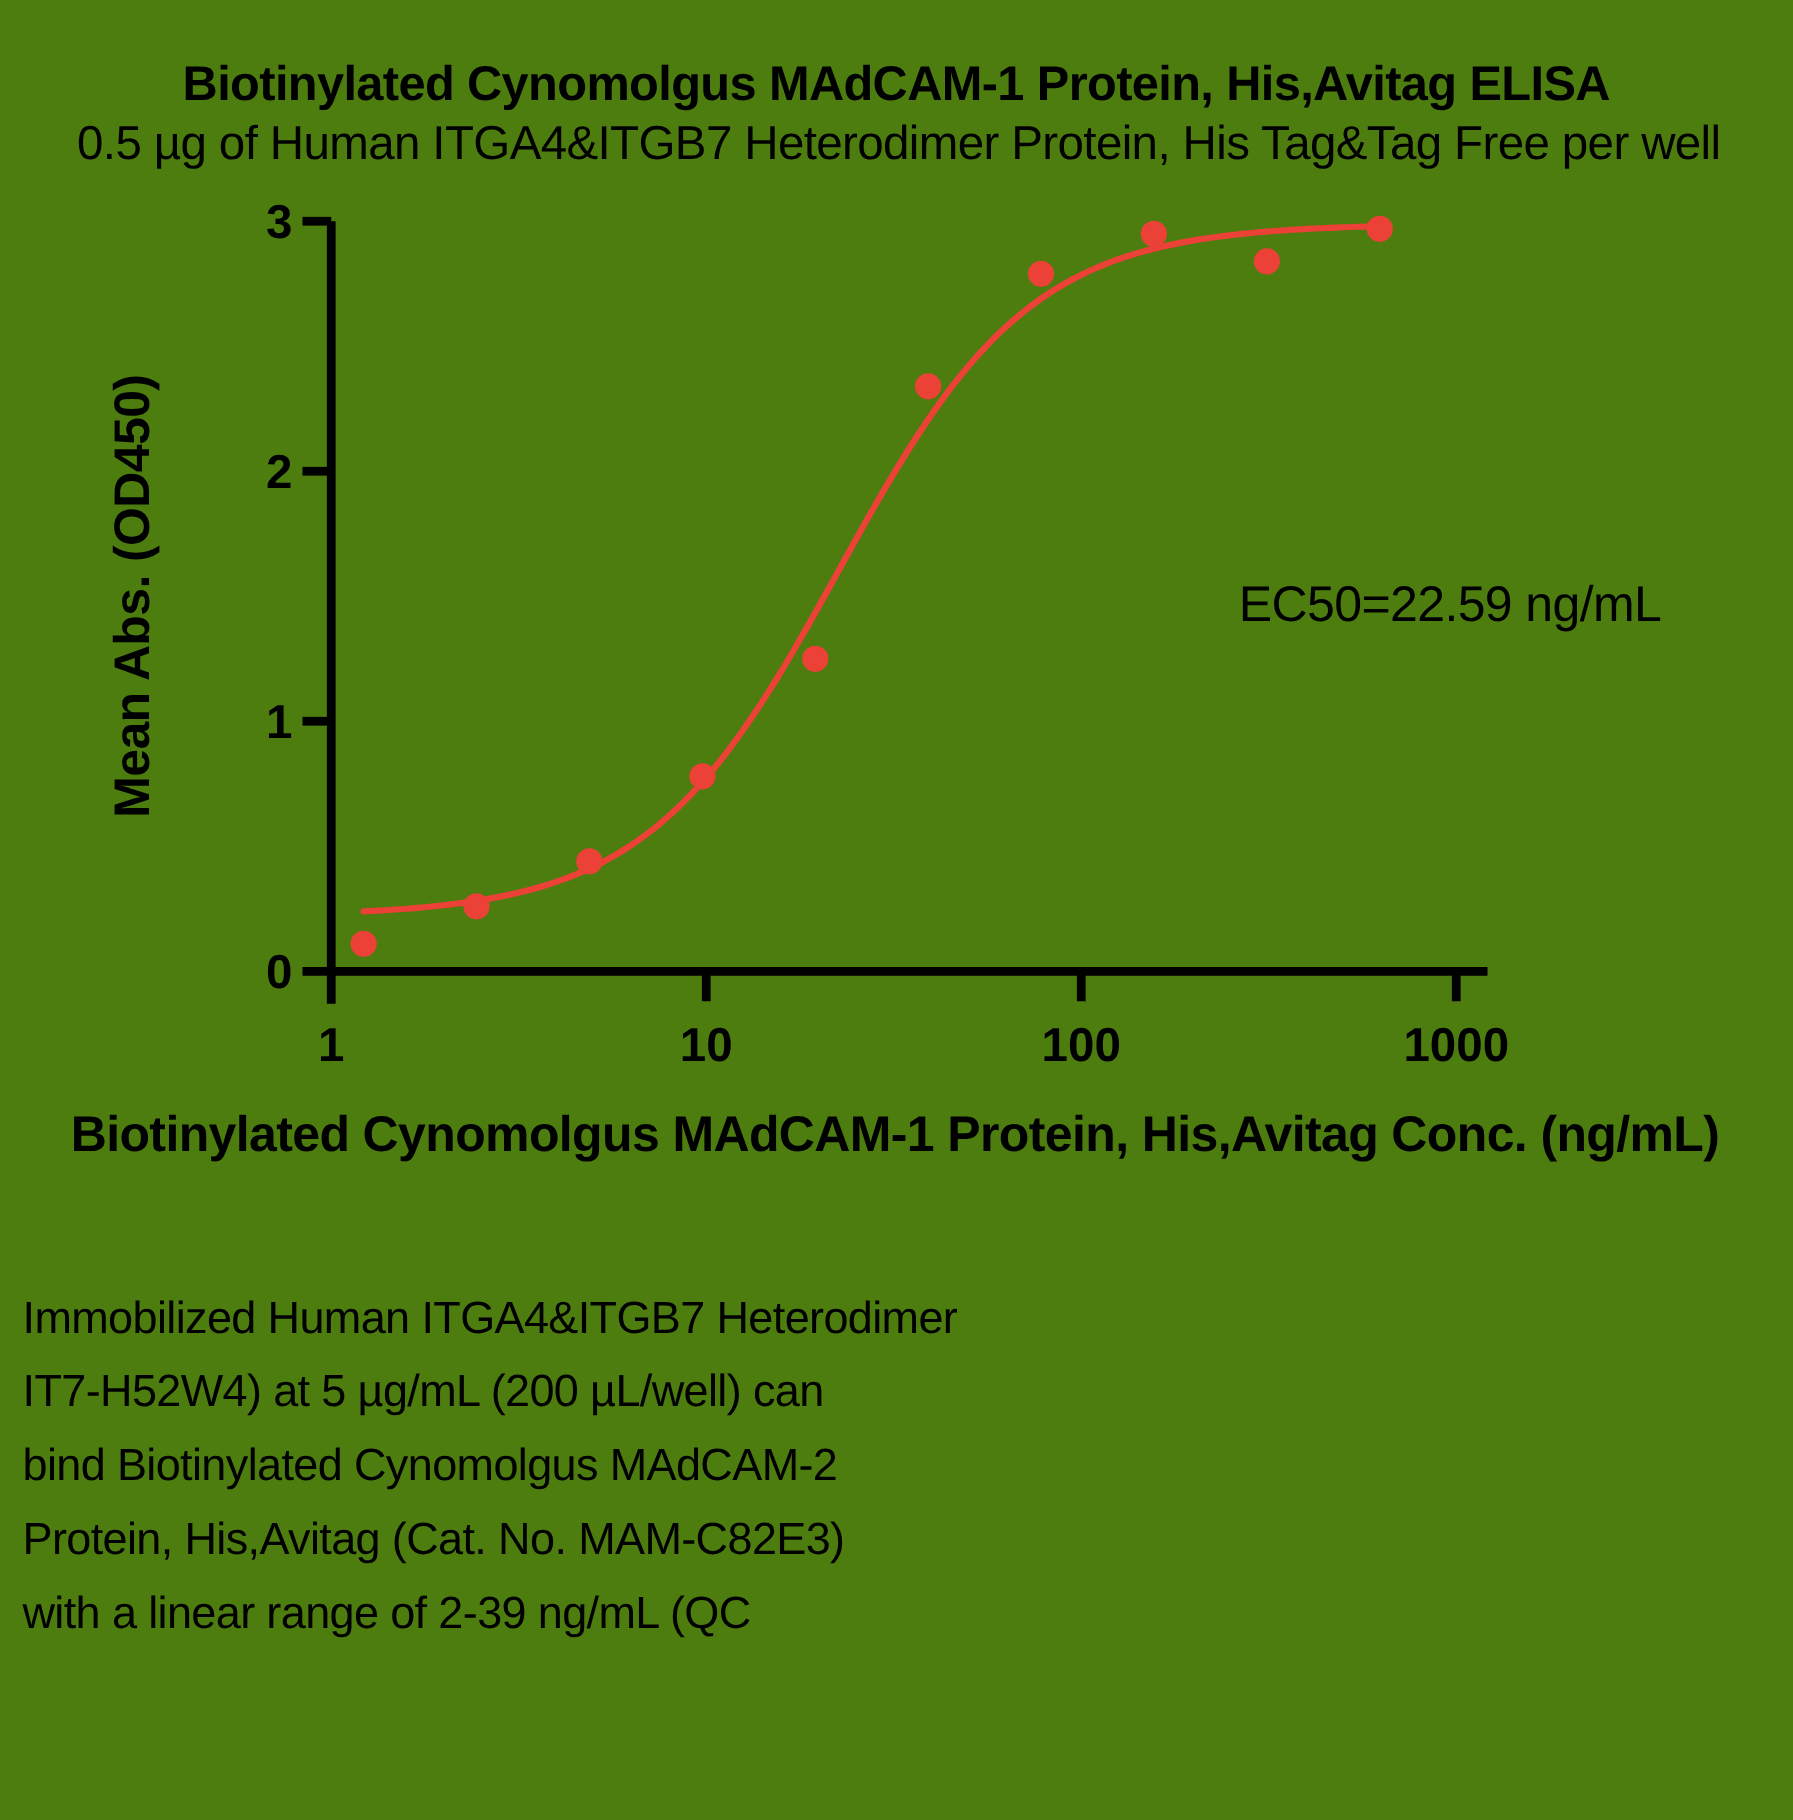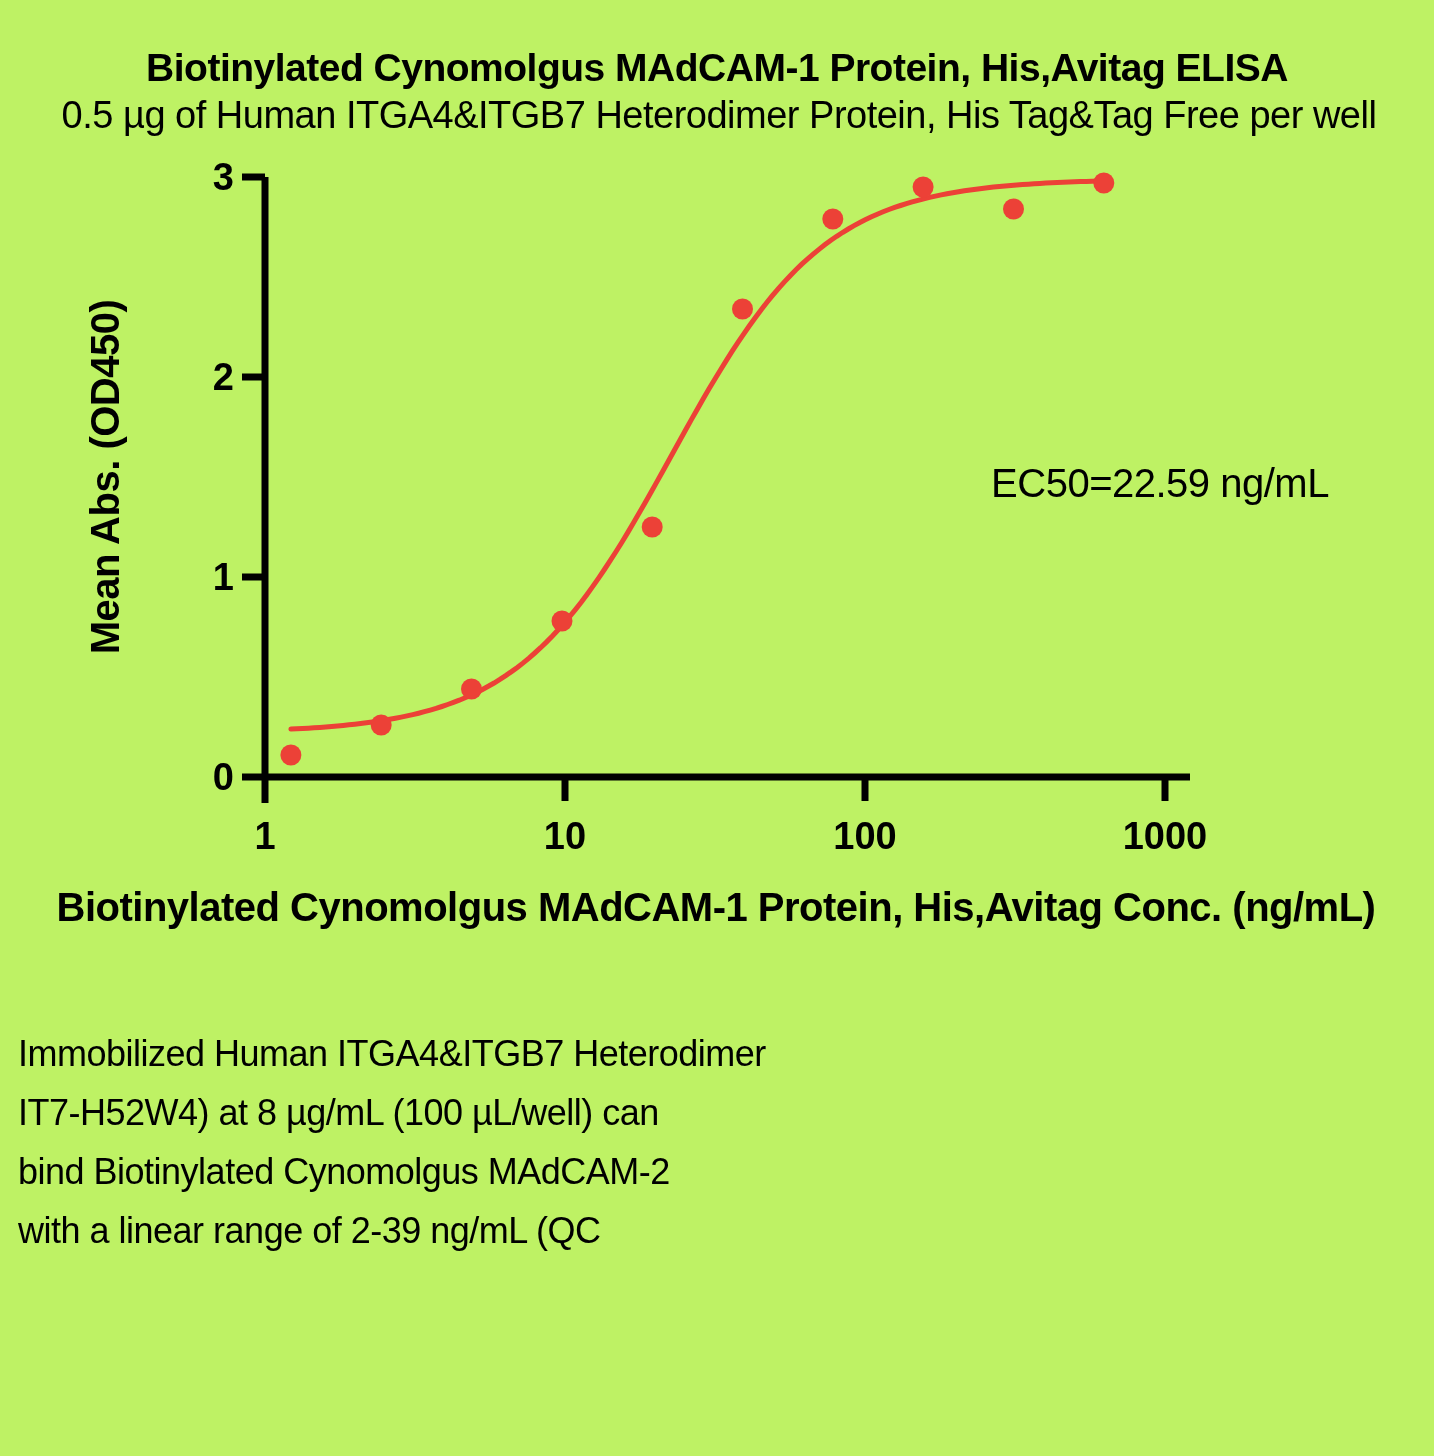--- a/index.html
+++ b/index.html
@@ -1,17 +1,17 @@
 <!DOCTYPE html>
 <html><head>
 <meta charset="utf-8">
 <style>
   html,body{margin:0;padding:0;background:#ffffff;}
   body{width:1434px;height:1456px;font-family:"Liberation Sans",sans-serif;color:#000;}
-  .page{position:relative;width:1434px;height:1456px;background:#bef264;overflow:hidden;}
+  .page{position:relative;width:1434px;height:1456px;background:#4d7c0f;overflow:hidden;}
   .chart-title{
     position:absolute;top:46px;left:0;width:1434px;text-align:center;
     font-size:39px;font-weight:bold;letter-spacing:-0.5px;white-space:nowrap;
   }
   .chart-subtitle{
     position:absolute;top:94px;left:2px;width:1434px;text-align:center;
     font-size:38px;font-weight:normal;letter-spacing:-0.5px;white-space:nowrap;
   }
   #plot{position:absolute;top:0;left:0;}
   #plot text{font-family:"Liberation Sans",sans-serif;}
@@ -58,18 +58,19 @@
       <circle cx="652.2" cy="527.0" r="10.5" fill="#EC4137"></circle>
       <circle cx="742.5" cy="309.0" r="10.5" fill="#EC4137"></circle>
       <circle cx="832.8" cy="219.0" r="10.5" fill="#EC4137"></circle>
       <circle cx="923.1" cy="187.0" r="10.5" fill="#EC4137"></circle>
       <circle cx="1013.5" cy="209.0" r="10.5" fill="#EC4137"></circle>
       <circle cx="1103.8" cy="183.0" r="10.5" fill="#EC4137"></circle>
     </svg>
 
   <div class="caption">
     <div>Immobilized Human ITGA4&amp;ITGB7 Heterodimer</div>
-    <div>IT7-H52W4) at 8 µg/mL (100 µL/well) can</div>
+    <div>IT7-H52W4) at 5 µg/mL (200 µL/well) can</div>
     <div>bind Biotinylated Cynomolgus MAdCAM-2</div>
+    <div>Protein, His,Avitag (Cat. No. MAM-C82E3)</div>
     <div>with a linear range of 2-39 ng/mL (QC</div>
   </div>
 
 </div>
 
 </body></html>

